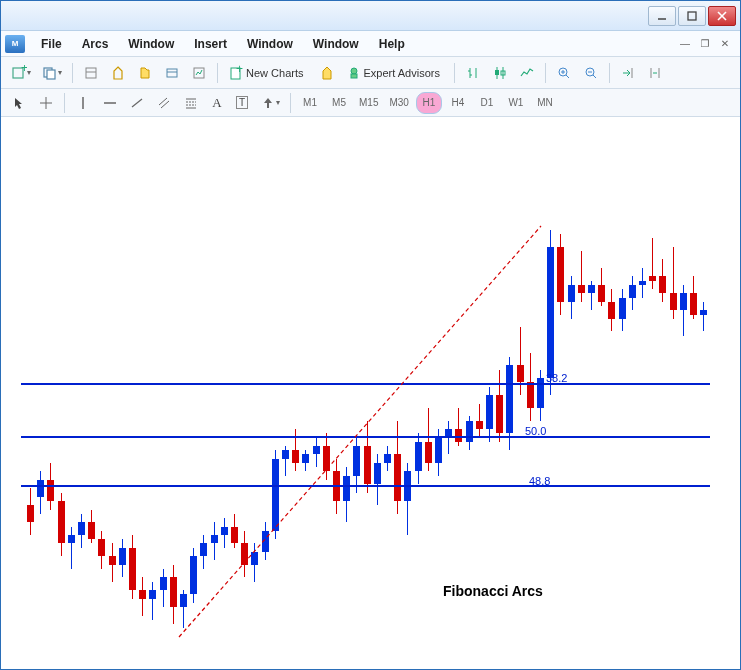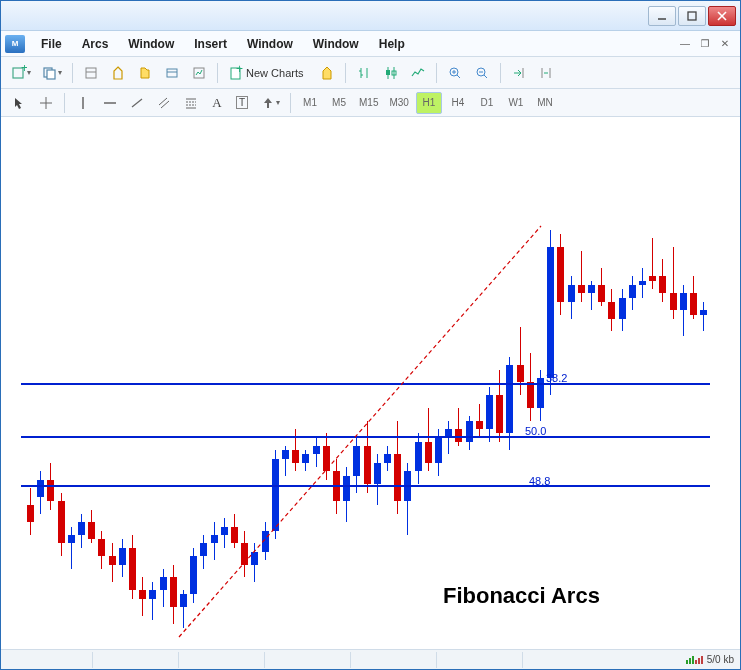--- a/index.html
+++ b/index.html
@@ -12,25 +12,25 @@
 .app-icon { width: 20px; height: 18px; background: linear-gradient(#6ab0f0,#2a70c0); border-radius: 2px; margin-right: 6px; display: flex; align-items: center; justify-content: center; color: #fff; font-size: 8px; font-weight: bold; }
 .menu-item { padding: 4px 10px; cursor: default; color: #222; font-weight: bold; }
 .child-controls { margin-left: auto; display: flex; gap: 6px; padding-right: 4px; }
 .child-btn { width: 14px; height: 14px; font-size: 10px; color: #666; display: flex; align-items: center; justify-content: center; cursor: default; }
 .toolbar { height: 32px; display: flex; align-items: center; padding: 2px 6px; gap: 3px; background: #f5f8fc; border-bottom: 1px solid #d0dce8; }
 .toolbar2 { height: 28px; display: flex; align-items: center; padding: 2px 6px; gap: 3px; background: #f5f8fc; border-bottom: 1px solid #d0dce8; }
 .tb-btn { min-width: 22px; height: 22px; border: 1px solid transparent; background: transparent; display: flex; align-items: center; justify-content: center; padding: 0 3px; cursor: default; font-size: 11px; color: #444; border-radius: 2px; }
 .tb-sep { width: 1px; height: 20px; background: #c8d4e0; margin: 0 3px; }
 .tb-text { padding: 0 4px 0 2px; font-size: 11px; color: #333; white-space: nowrap; }
 .tb-btn.tf { min-width: 26px; font-size: 10px; color: #666; }
-.tb-btn.tf.active { border-color: #a8c8e8; background: #bef264; }
+.tb-btn.tf.active { border-color: #a8c8e8; background: #f9a8d4; border-radius: 9px; }
 .chart-area { position: relative; height: 532px; background: #fff; overflow: hidden; }
 .fib-line { position: absolute; left: 20px; right: 30px; height: 2px; background: #0020d0; }
 .fib-label { position: absolute; font-size: 11px; color: #0020d0; font-weight: 500; }
-.annotation { position: absolute; font-size: 22px; font-weight: bold; color: #000; }
+.annotation { position: absolute; font-size: 14px; font-weight: bold; color: #000; }
 .candles { position: absolute; inset: 0; }
 .candle-wick { position: absolute; width: 1px; background: currentColor; }
 .candle-body { position: absolute; width: 7px; background: currentColor; }
 .candle.up { color: #0030e0; }
 .candle.dn { color: #d40000; }
 .statusbar { height: 20px; display: flex; align-items: center; padding: 0 6px; background: #f0f4f8; border-top: 1px solid #d0dce8; }
 .status-cells { display: flex; flex: 1; }
 .status-cell { width: 86px; height: 16px; border-right: 1px solid #d0dce8; }
 .conn-bars { display: flex; gap: 1px; align-items: flex-end; margin-right: 4px; }
 .conn-bar { width: 2px; background: #2a9d2a; }
@@ -127,20 +127,27 @@
         <svg class="ico" viewBox="0 0 16 16">
           <rect x="3" y="3" width="9" height="11" fill="#fff" stroke="#2a7"></rect>
           <text x="8" y="8" font-size="9" fill="#2a7">+</text>
         </svg>
         <span class="tb-text">New Charts</span>
       </div>
     <div class="tb-btn">
         <svg class="ico" viewBox="0 0 16 16">
           <path d="M8 2 L12 6 L12 14 L4 14 L4 6 Z" fill="#fd6" stroke="#c90"></path>
         </svg>
+      </div>
+    <div class="tb-btn">
+        <svg class="ico" viewBox="0 0 16 16">
+          <circle cx="8" cy="6" r="3" fill="#6c8" stroke="#2a7"></circle>
+          <rect x="5" y="9" width="6" height="4" fill="#6c8" stroke="#2a7"></rect>
+        </svg>
+        <span class="tb-text">Expert Advisors</span>
       </div>
     <div class="tb-sep"></div>
     <div class="tb-btn">
         <svg class="ico" viewBox="0 0 16 16">
           <line x1="5" y1="3" x2="5" y2="13" stroke="#2a7"></line>
           <line x1="3" y1="6" x2="5" y2="6" stroke="#2a7"></line>
           <line x1="5" y1="10" x2="7" y2="10" stroke="#2a7"></line>
           <line x1="11" y1="3" x2="11" y2="13" stroke="#2a7"></line>
         </svg>
       </div>
@@ -402,33 +409,14 @@
     <div class="fib-line" style="top:368px"></div>
     <span class="fib-label" style="top:358px;left:528px">48.8</span>
 
     <svg style="position:absolute;left:0;top:0;width:100%;height:100%;pointer-events:none">
       <line x1="178" y1="520" x2="540" y2="109" stroke="#d40000" stroke-width="1.2" stroke-dasharray="4,3"></line>
     </svg>
 
     <div class="annotation" style="top:466px;left:442px">Fibonacci Arcs</div>
   </div>
 
-  <div class="statusbar">
-    <div class="status-cells">
-      <div class="status-cell"></div>
-      <div class="status-cell"></div>
-      <div class="status-cell"></div>
-      <div class="status-cell"></div>
-      <div class="status-cell"></div>
-      <div class="status-cell"></div>
-    </div>
-    <div class="conn-bars">
-      <div class="conn-bar" style="height:4px"></div>
-      <div class="conn-bar" style="height:6px"></div>
-      <div class="conn-bar" style="height:8px"></div>
-      <div class="conn-bar off" style="height:4px"></div>
-      <div class="conn-bar off" style="height:6px"></div>
-      <div class="conn-bar off" style="height:8px"></div>
-    </div>
-    <span class="status-text">5/0 kb</span>
-  </div>
 
 </div>
 
 </body></html>

